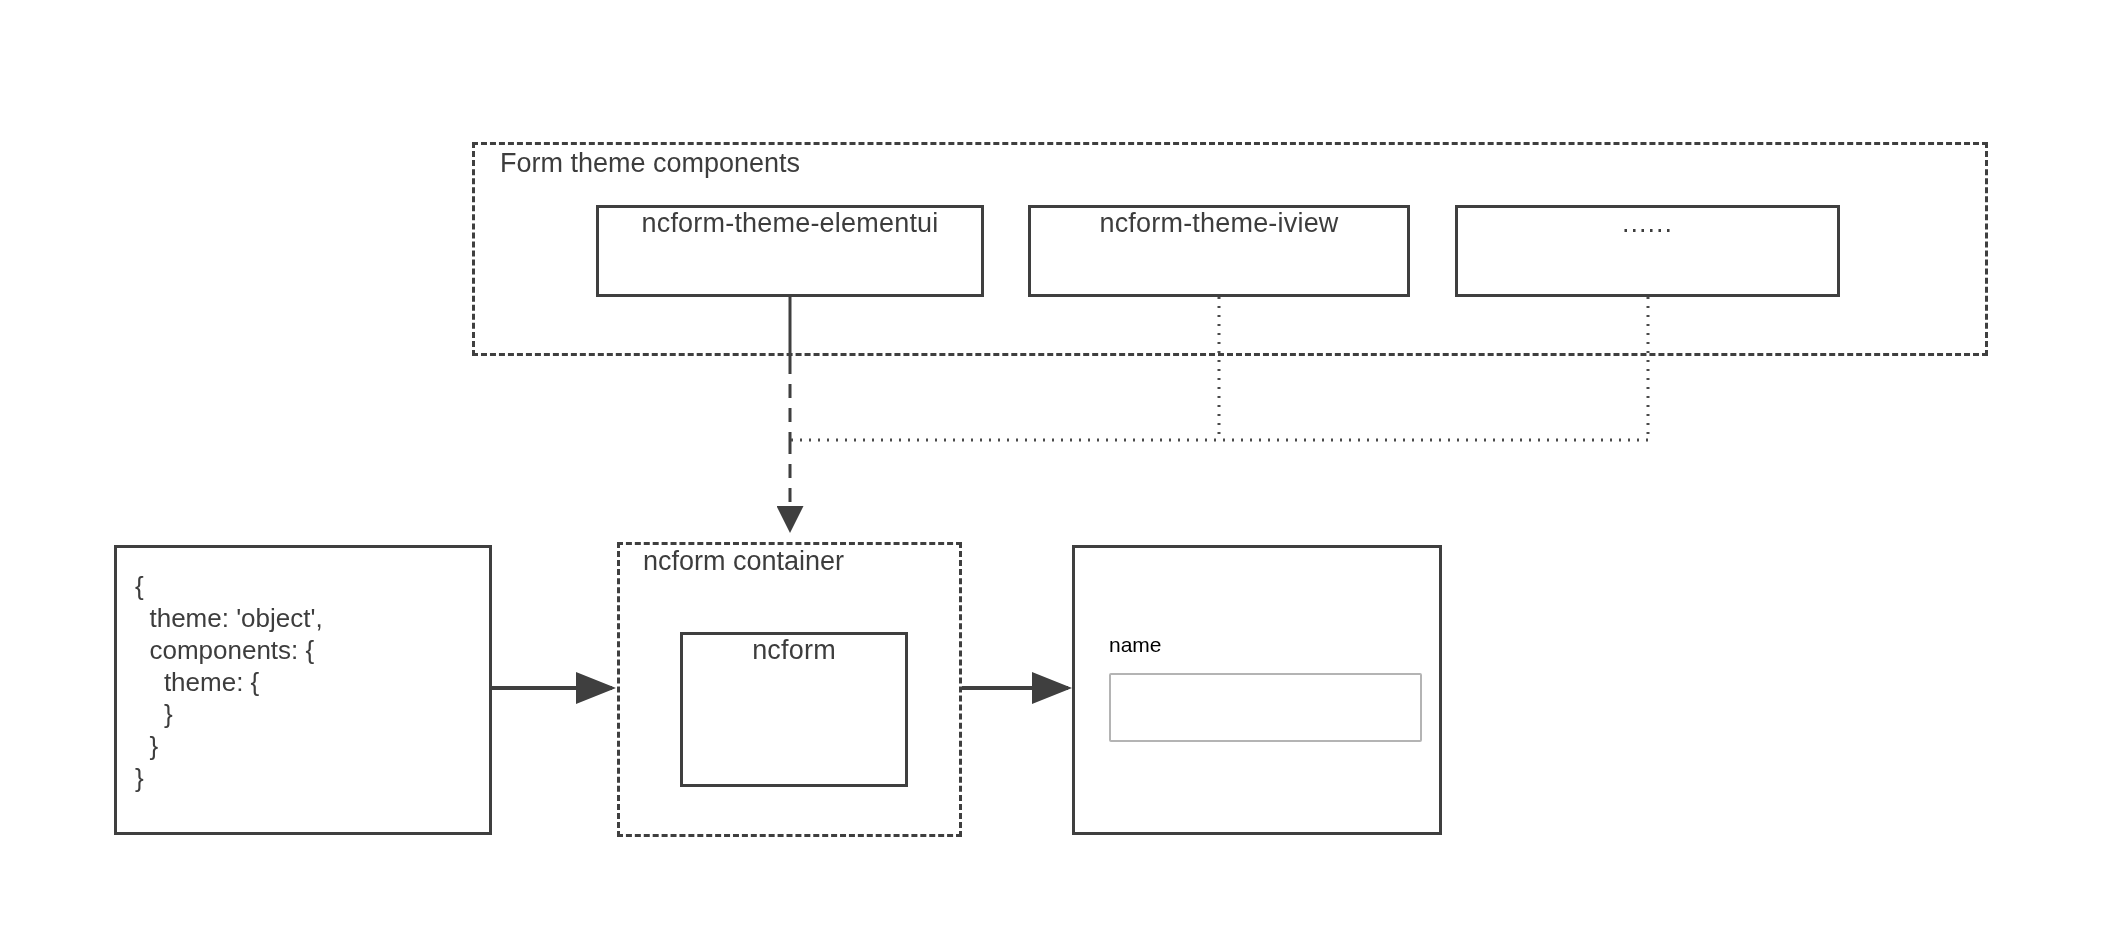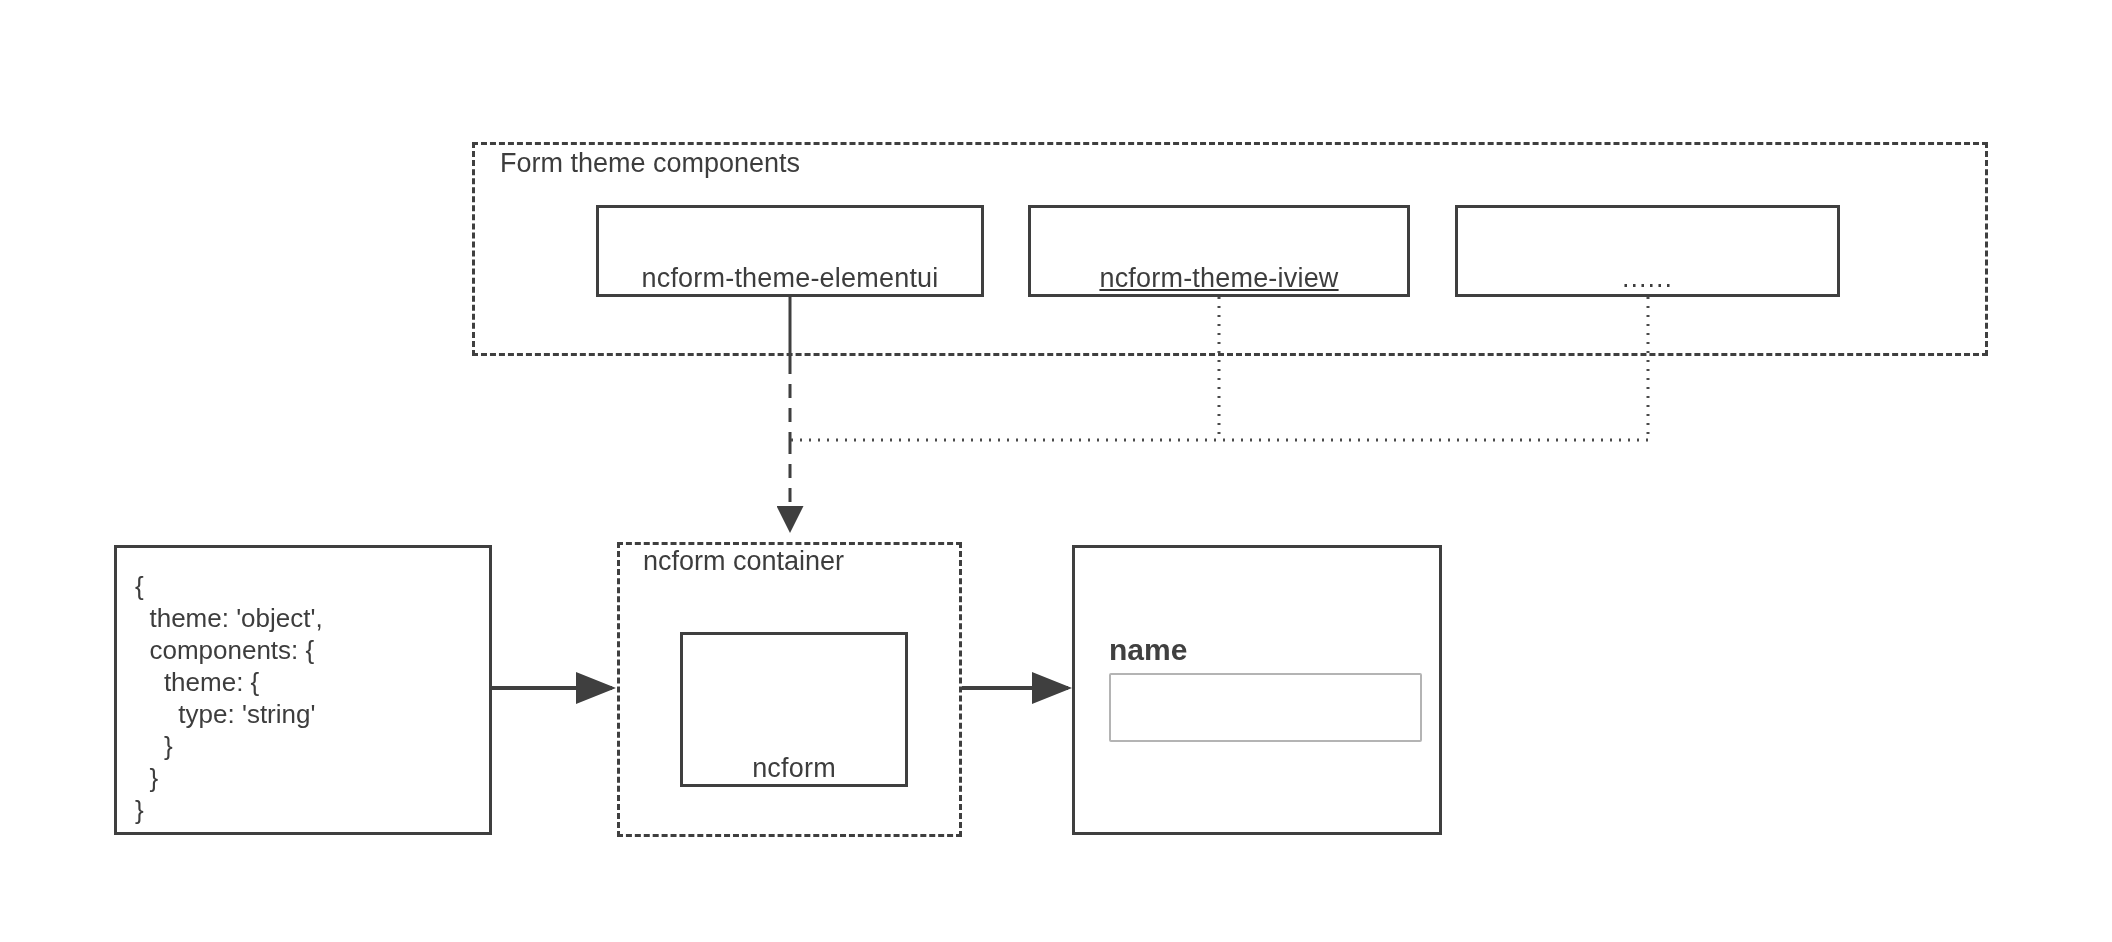--- a/index.html
+++ b/index.html
@@ -36,21 +36,21 @@
     background: #ffffff;
     padding: 0 6px;
     white-space: nowrap;
   }
 
   
   .box-solid {
     border: 3px solid #3f3f3f;
     background: #ffffff;
     display: flex;
-    align-items: flex-end;
+    align-items: flex-start;
     justify-content: center;
   }
   .box-label {
     font-size: 27px;
     color: #3d3d3d;
     white-space: nowrap;
     letter-spacing: 0.2px;
   }
   .dots-label {
     font-size: 27px;
@@ -66,23 +66,22 @@
   }
   .code-line {
     font-size: 26px;
     line-height: 32px;
     color: #3d3d3d;
     white-space: pre;
   }
 
   
   .preview-label {
-    font-size: 30px;
-    color: #404040;
-    font-weight: bold;
+    font-size: 21px;
+    color: #000000;
   }
   .preview-input {
     border: 2px solid #b4b4b4;
     background: #ffffff;
     border-radius: 2px;
   }
 
   
   svg.conn {
     position: absolute;
@@ -98,21 +97,21 @@
 
 <div id="canvas">
 
   <div class="abs group-dashed" style="left:472px; top:142px; width:1516px; height:214px;"></div>
   <div class="group-label" style="left:494px; top:150px;">Form theme components</div>
 
   <div class="abs box-solid" style="left:596px; top:205px; width:388px; height:92px;">
     <span class="box-label">ncform-theme-elementui</span>
   </div>
 
-  <div class="abs box-solid" style="left:1028px; top:205px; width:382px; height:92px;text-decoration:underline;">
+  <div class="abs box-solid" style="left:1028px; top:205px; width:382px; height:92px;">
     <span class="box-label">ncform-theme-iview</span>
   </div>
 
   <div class="abs box-solid" style="left:1455px; top:205px; width:385px; height:92px;">
     <span class="dots-label">......</span>
   </div>
 
   <svg class="conn" viewBox="0 0 2112 942" xmlns="http://www.w3.org/2000/svg">
     <defs>
       <marker id="arrowSolid" markerWidth="10" markerHeight="8" refX="9" refY="4" orient="auto" markerUnits="strokeWidth">
@@ -148,21 +147,20 @@
     <g>
       <path d="M962,688 L1068,688" stroke="#3f3f3f" stroke-width="4" fill="none" marker-end="url(#arrowSolid)"></path>
     </g>
   </svg>
 
   <div class="abs code-box" style="left:114px; top:545px; width:378px; height:290px;">
     <div class="code-line">{</div>
     <div class="code-line">  theme: 'object',</div>
     <div class="code-line">  components: {</div>
     <div class="code-line">    theme: {</div>
-    <div class="code-line">      type: 'string'</div>
     <div class="code-line">    }</div>
     <div class="code-line">  }</div>
     <div class="code-line">}</div>
   </div>
 
   <div class="abs group-dashed" style="left:617px; top:542px; width:345px; height:295px;"></div>
   <div class="group-label" style="left:637px; top:548px;text-align:center;">ncform container</div>
 
   <div class="abs box-solid" style="left:680px; top:620px; width:228px; height:155px;margin-top:12px;">
     <span class="box-label">ncform</span>

